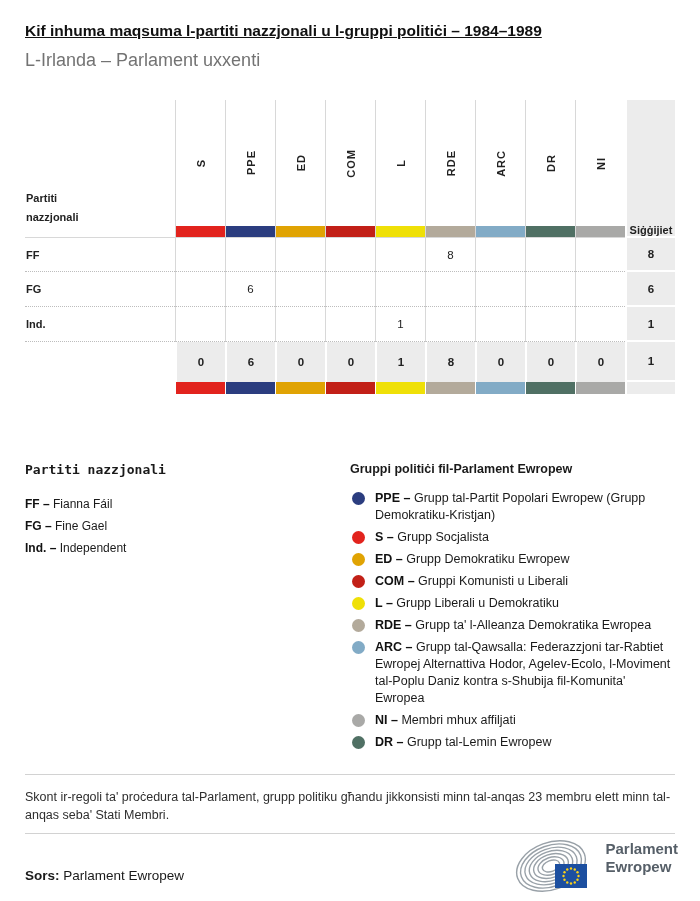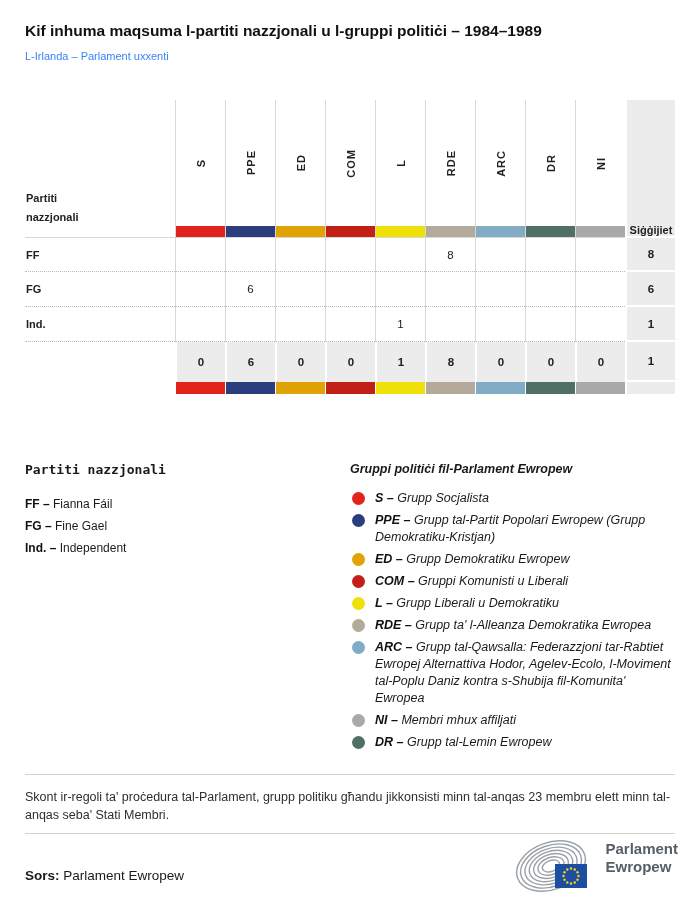--- a/index.html
+++ b/index.html
@@ -1,20 +1,20 @@
 <!DOCTYPE html>
 <html><head>
 <meta charset="utf-8">
 <style>
   * { margin:0; padding:0; box-sizing:border-box; }
   body { background:#fff; font-family:"Liberation Sans", sans-serif; color:#1a1a1a; }
   .page { position:relative; width:700px; height:901px; background:#fff; overflow:hidden; }
 
-  .title { position:absolute; left:25px; top:22px; font-size:15.5px; font-weight:bold; color:#111; }
-  .subtitle { position:absolute; left:25px; top:50px; font-size:11px; font-weight:400; color:#3b82f6; }
+  .title { position:absolute; left:25px; top:22px; font-size:15.5px; font-weight:bold; color:#111;text-decoration:underline; }
+  .subtitle { position:absolute; left:25px; top:50px; font-size:18px; font-weight:400; color:#737373; }
 
   
   .ptable { position:absolute; left:25px; top:100px; display:grid;
             grid-template-columns:150px repeat(9,50px) 50px;
             grid-template-rows:126px 12px 34px 35px 35px 40px 12px; }
   .corner { grid-column:1; grid-row:1/3; display:flex; align-items:flex-end;
             border-bottom:1px solid #d8d8d8; padding:0 0 10px 1px; }
   .corner span { font-weight:bold; font-size:11px; line-height:19px; width:62px;
                  overflow-wrap:anywhere; color:#222; }
   .hc { border-left:1px solid #d8d8d8; display:flex; align-items:center; justify-content:center; }
@@ -37,21 +37,21 @@
   .bb2 { border-left:1px solid #fff; }
   .stFill { background:#ececec; border-left:2px solid #fff; }
 
   
   .legends { position:absolute; left:25px; top:462px; width:650px; display:flex; }
   .pl { width:325px; }
   .pl-title { font-family:"DejaVu Sans Mono", monospace; font-weight:bold; font-size:13px;
               color:#1a1a1a; margin-bottom:16px; }
   .pl-item { font-size:12px; color:#1a1a1a; line-height:22px; }
   .pl-item b { color:#111; }
-  .gl { width:325px;font-style:italic; }
+  .gl { width:325px; }
   .gl-title { font-weight:bold; font-size:12.5px; color:#1a1a1a; margin-bottom:14px; }
   .gl-item { display:flex; align-items:flex-start; margin-bottom:5px; }
   .dot { width:13px; height:13px; border-radius:50%; margin:2px 10px 0 2px; flex:none; }
   .gl-text { font-size:12.5px; line-height:17px; color:#1a1a1a; width:300px; }
   .gl-text b { color:#111; }
 
   
   .hr { position:absolute; left:25px; width:650px; border-top:1px solid #d2d2d2; height:0; }
   .hr1 { top:774px; } .hr2 { top:833px; }
   .note { position:absolute; left:25px; top:788px; width:650px; font-size:12.5px;
@@ -177,26 +177,26 @@
   <div class="legends">
     <div class="pl">
       <div class="pl-title">Partiti nazzjonali</div>
       <div class="pl-item"><b>FF –</b> <span>Fianna Fáil</span></div>
       <div class="pl-item"><b>FG –</b> <span>Fine Gael</span></div>
       <div class="pl-item"><b>Ind. –</b> <span>Independent</span></div>
     </div>
     <div class="gl">
       <div class="gl-title">Gruppi politiċi fil-Parlament Ewropew</div>
       <div class="gl-item">
+          <span class="dot" style="background: rgb(43, 61, 127);"></span>
+          <span class="gl-text"><b>PPE –</b> <span>Grupp tal-Partit Popolari Ewropew (Grupp Demokratiku-Kristjan)</span></span>
+        </div>
+      <div class="gl-item">
           <span class="dot" style="background: rgb(226, 35, 29);"></span>
           <span class="gl-text"><b>S –</b> <span>Grupp Socjalista</span></span>
-        </div>
-      <div class="gl-item">
-          <span class="dot" style="background: rgb(43, 61, 127);"></span>
-          <span class="gl-text"><b>PPE –</b> <span>Grupp tal-Partit Popolari Ewropew (Grupp Demokratiku-Kristjan)</span></span>
         </div>
       <div class="gl-item">
           <span class="dot" style="background: rgb(224, 163, 3);"></span>
           <span class="gl-text"><b>ED –</b> <span>Grupp Demokratiku Ewropew</span></span>
         </div>
       <div class="gl-item">
           <span class="dot" style="background: rgb(194, 32, 23);"></span>
           <span class="gl-text"><b>COM –</b> <span>Gruppi Komunisti u Liberali</span></span>
         </div>
       <div class="gl-item">

